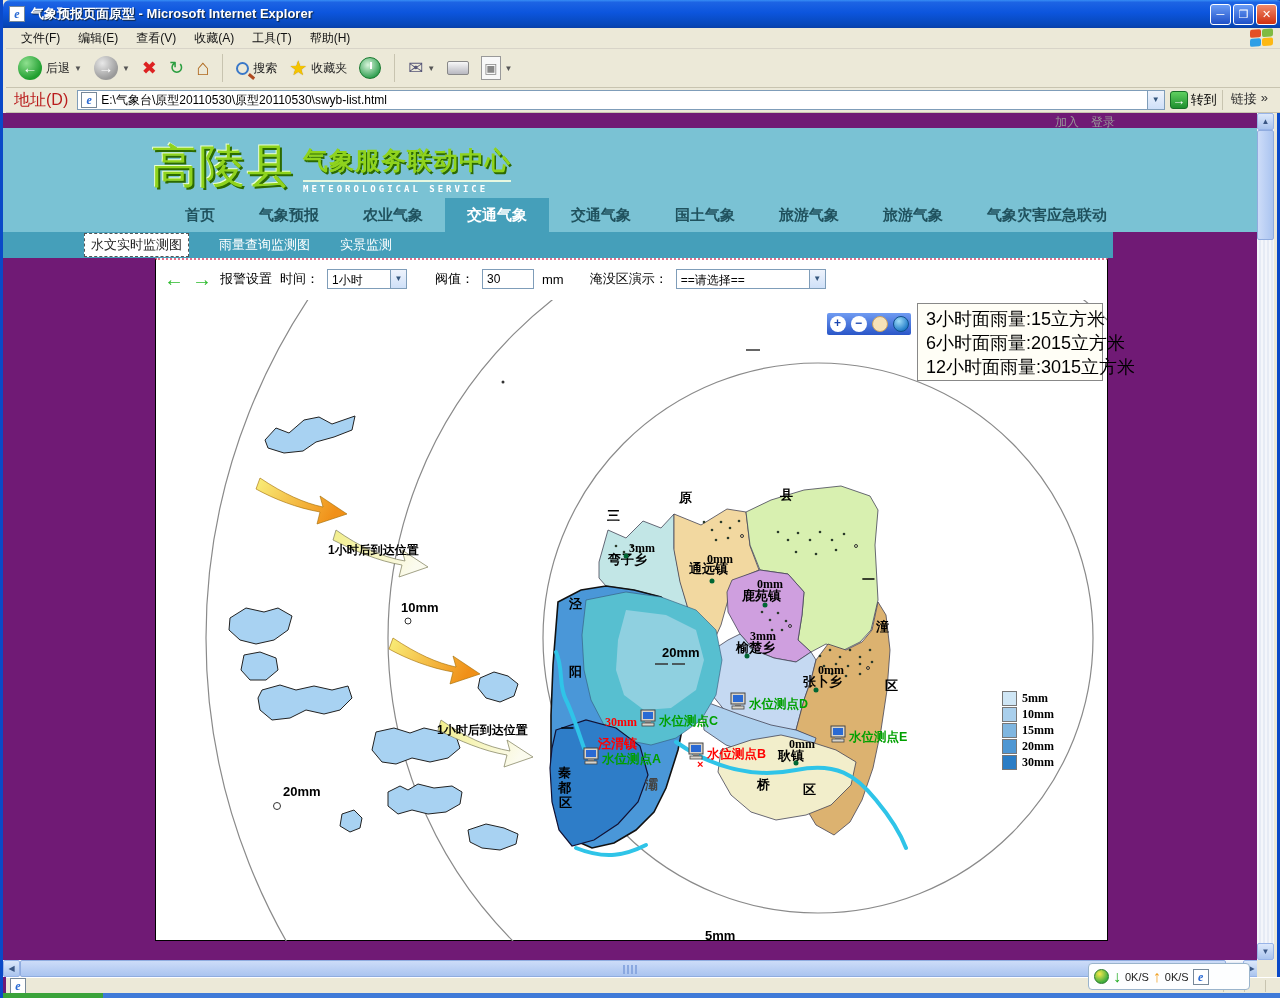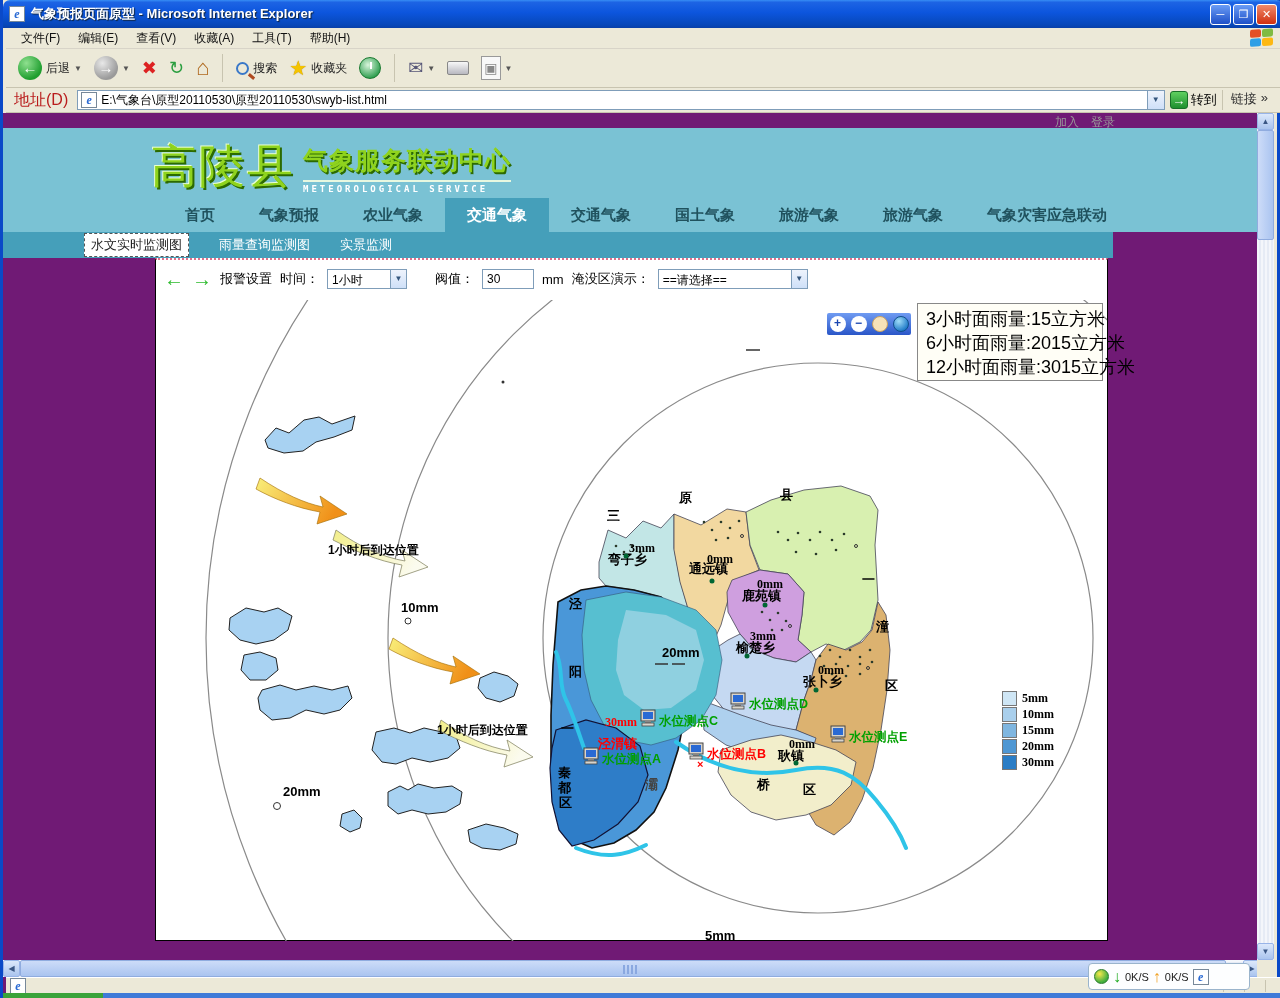--- a/index.html
+++ b/index.html
@@ -230,21 +230,21 @@
         <span class="garr">→</span>
         <span>报警设置</span>
         <span>时间：</span>
         <span class="xpselect" style="width:80px">
           <span>1小时</span>
           <span class="dd">▼</span>
         </span>
         <span style="margin-left:20px">阀值：</span>
         <input class="thrinput" value="30" style="">
         <span>mm</span>
-        <span style="">淹没区演示：</span>
+        <span style="margin-left:18px">淹没区演示：</span>
         <span class="xpselect" style="width:150px">
           <span>==请选择==</span>
           <span class="dd">▼</span>
         </span>
       </div>
 
       <svg class="map-canvas" viewBox="0 0 951 641">
         <defs>
           <linearGradient id="gA" x1="0" y1="0" x2="1" y2="0.3">
             <stop offset="0" stop-color="#f9ef7a"></stop>

